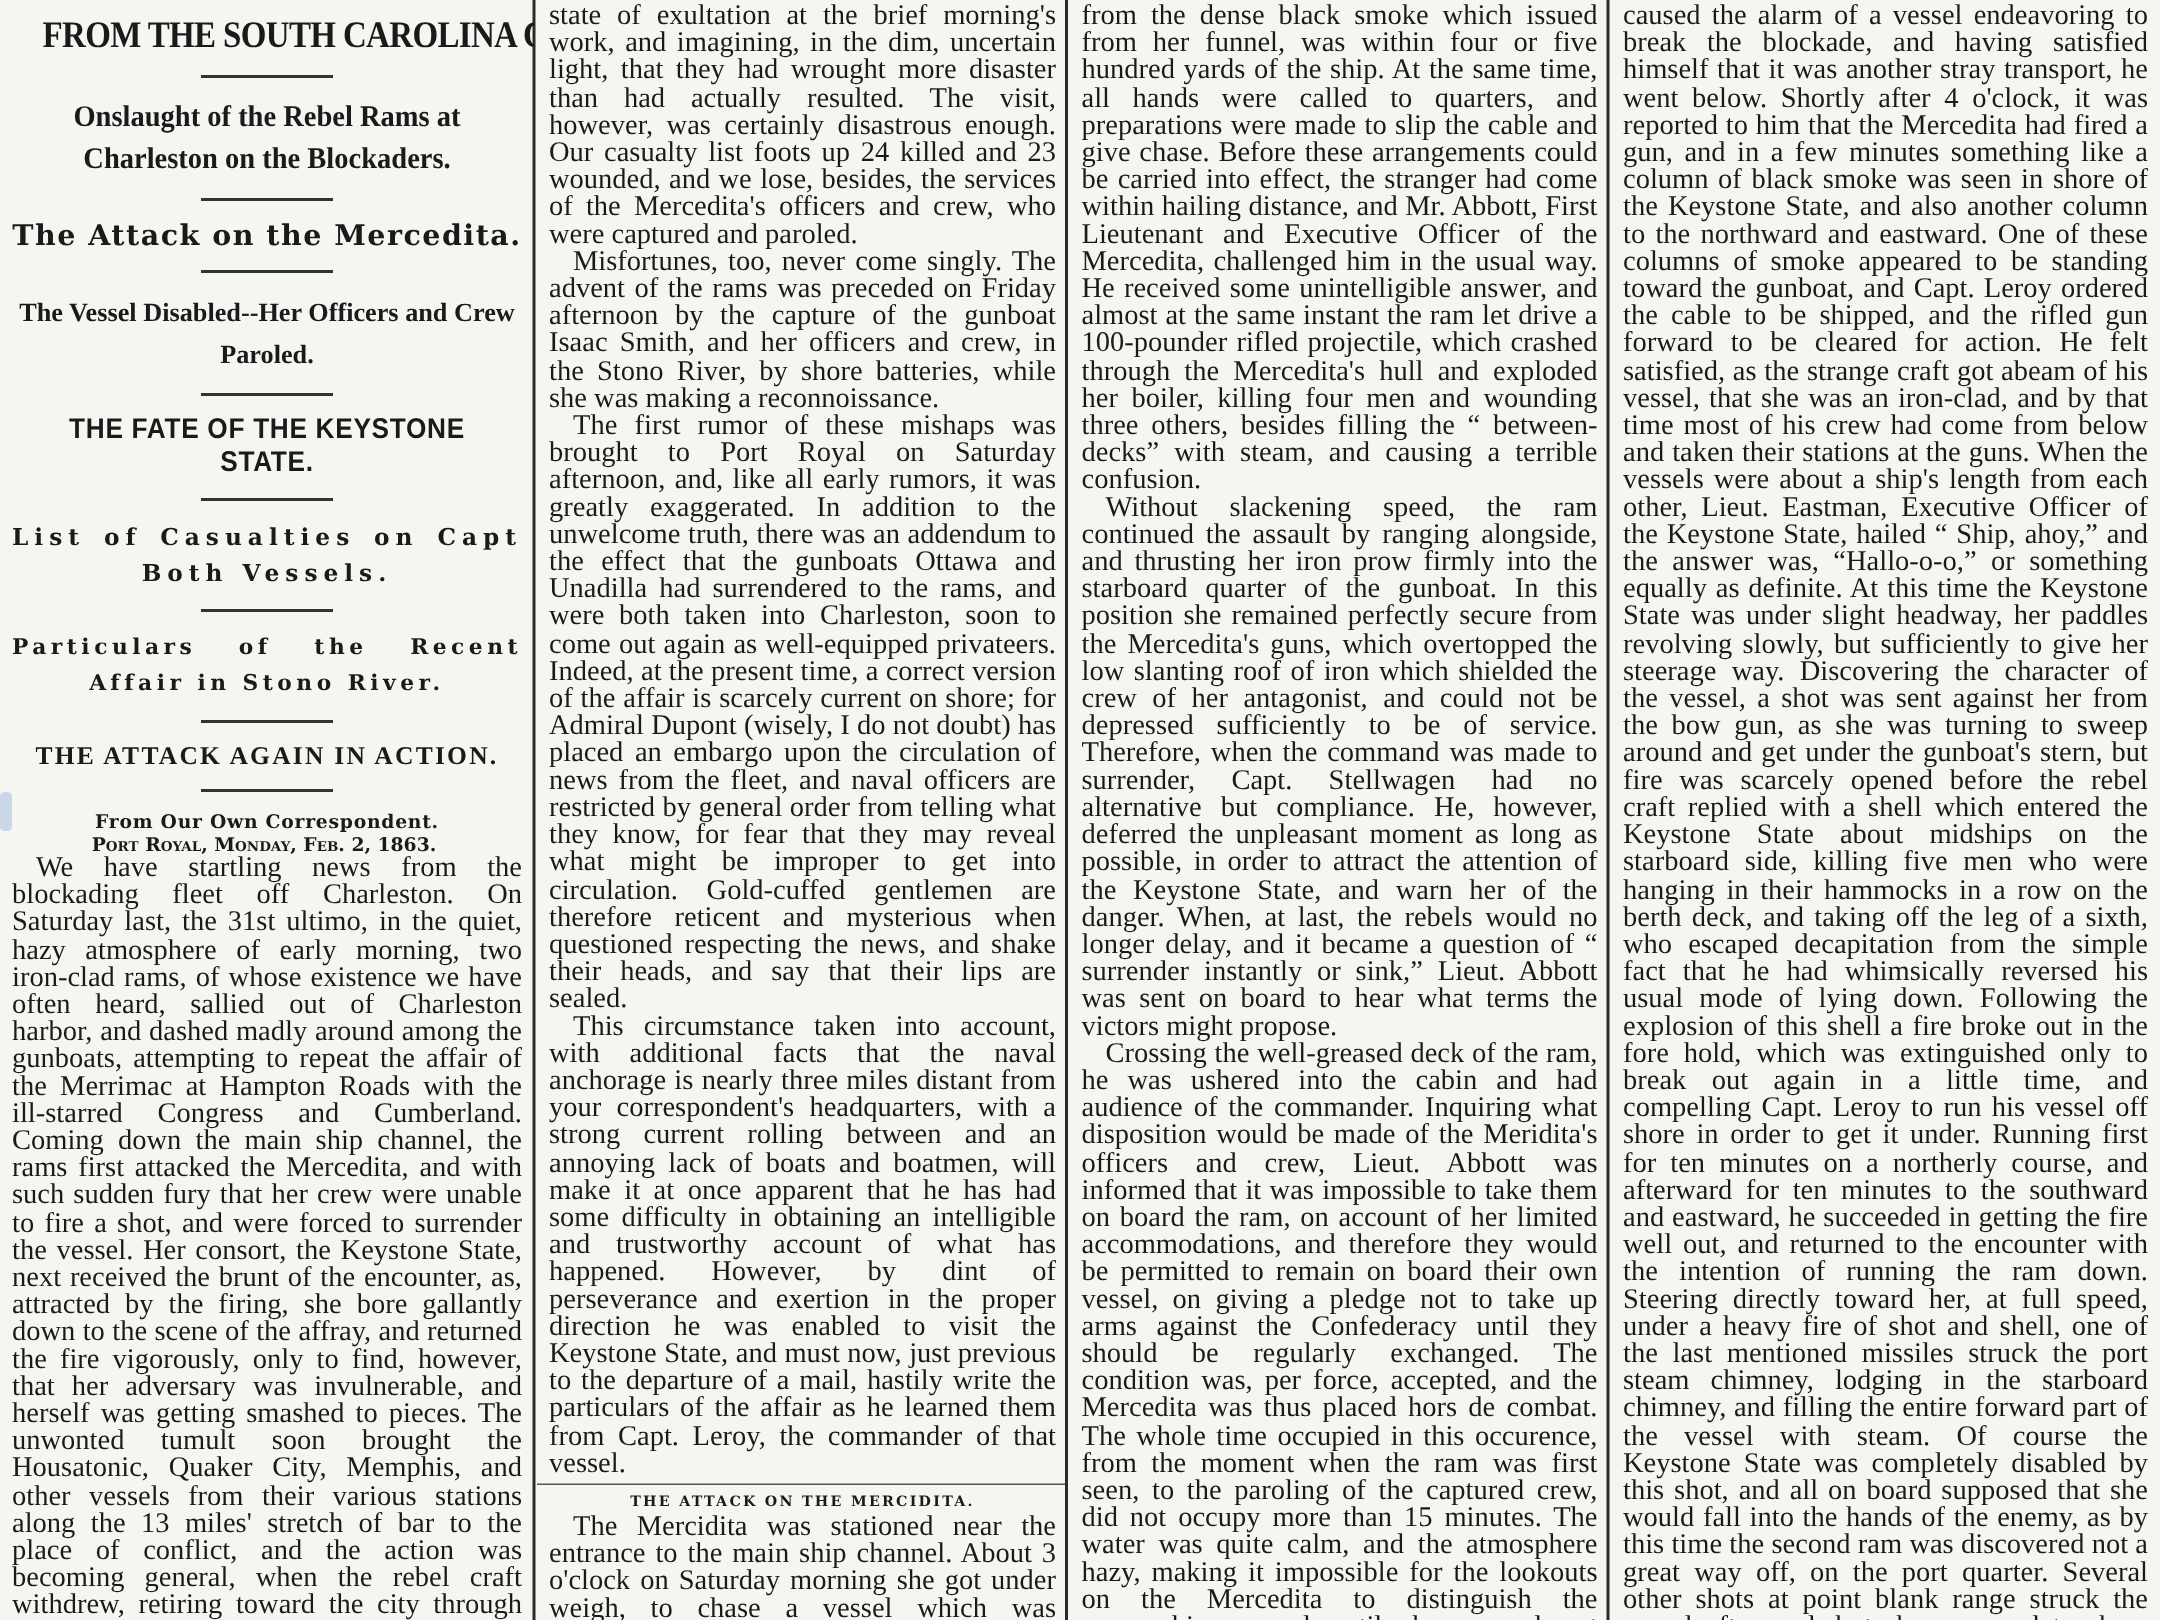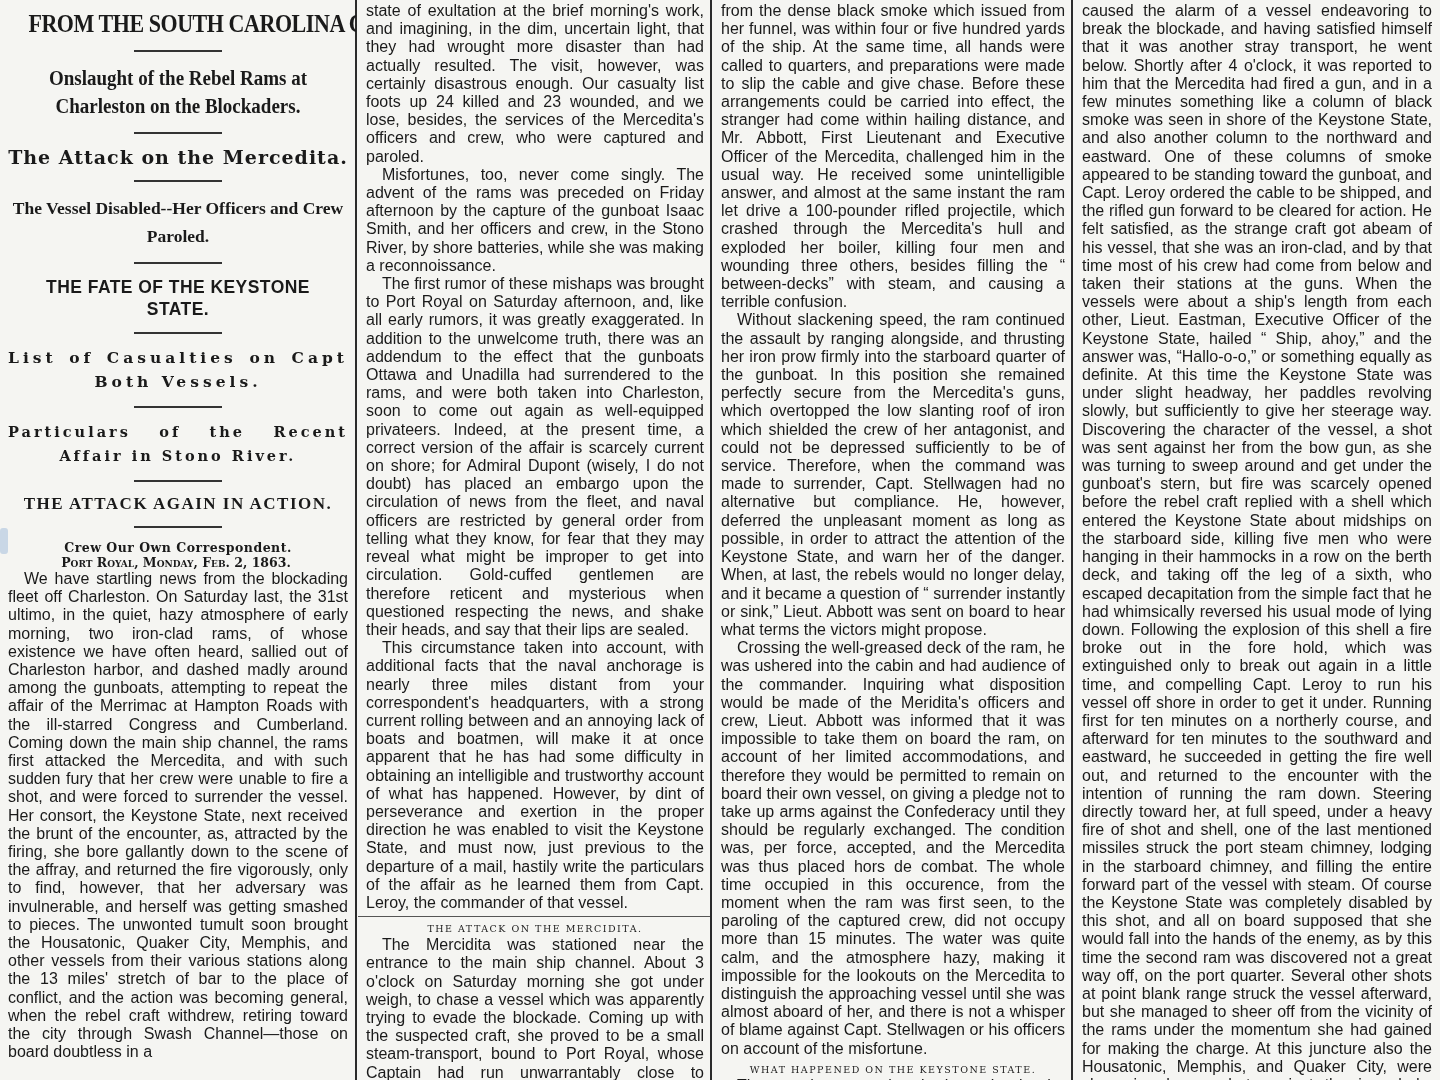--- a/index.html
+++ b/index.html
@@ -31,28 +31,28 @@
   .hd-4 { font-family:"Liberation Serif", serif; font-weight:bold; font-size:17.5px; line-height:28px; margin-top:2px; }
   .hd-5 { font-family:"Liberation Sans", sans-serif; font-weight:bold; font-size:19px; letter-spacing:0.5px; margin-top:6px; transform:scaleX(0.92); }
   .hd-6 { font-family:"DejaVu Serif", serif; font-weight:bold; font-size:15.5px; letter-spacing:4px; line-height:24px; margin-top:4px; text-align:justify; text-align-last:center; }
   .hd-7 { font-family:"DejaVu Serif", serif; font-weight:bold; font-size:14.5px; letter-spacing:3px; line-height:24px; margin-top:2px; text-align:justify; text-align-last:center; }
   .hd-8 { font-family:"Liberation Serif", serif; font-size:17px; letter-spacing:1.5px; margin-top:8px; }
   .dash { width:88px; height:2px; background:#333; margin:12px auto; }
   .byline { text-align:center; font-weight:bold; font-size:12.5px; letter-spacing:0.5px; margin-top:2px; }
   .dateline { text-align:center; font-size:12.5px; font-weight:bold; padding-right:4px; font-variant:small-caps; }
 
   .body-text {
-    font-family:Liberation Sans, sans-serif;
-    font-size:16px; line-height:18.2px;
+    font-family:Liberation Serif, serif;
+    font-size:19px; line-height:18.2px;
     text-align:justify; margin:0;
     hyphens:manual;
   }
   .body-text.indent { text-indent:16px; }
   .subhead {
-    text-align:center; font-size:9.5px; font-weight:normal; letter-spacing:1.5px;
+    text-align:center; font-size:9.5px; font-weight:bold; letter-spacing:1.5px;
     margin:6px 0 2px 0;
   }
   .sep-h { height:1px; background:#555; margin:4px -6px 6px -8px; }
   .artifact { position:absolute; left:0; top:528px; width:8px; height:26px; background:#c9d7e6; border-radius:3px; }
 </style>
 </head>
 <body>
 
 <div class="page">
 
@@ -71,21 +71,21 @@
     <h2 class="hd hd-4">The Vessel Disabled--Her Officers and Crew Paroled.</h2>
     <div class="dash"></div>
     <h2 class="hd hd-5">THE FATE OF THE KEYSTONE STATE.</h2>
     <div class="dash"></div>
     <h2 class="hd hd-6">List of Casualties on Capt Both Vessels.</h2>
     <div class="dash"></div>
     <h2 class="hd hd-7">Particulars of the Recent Affair in Stono River.</h2>
     <div class="dash"></div>
     <h2 class="hd hd-8">THE ATTACK AGAIN IN ACTION.</h2>
     <div class="dash"></div>
-    <div class="byline">Crew Our Own Correspondent.</div>
+    <div class="byline">From Our Own Correspondent.</div>
     <div class="dateline">Port Royal, Monday, Feb. 2, 1863.</div>
     <p class="body-text indent">We have startling news from the blockading fleet off Charleston. On Saturday last, the 31st ultimo, in the quiet, hazy atmosphere of early morning, two iron-clad rams, of whose existence we have often heard, sallied out of Charleston harbor, and dashed madly around among the gunboats, attempting to repeat the affair of the Merrimac at Hampton Roads with the ill-starred Congress and Cumberland. Coming down the main ship channel, the rams first attacked the Mercedita, and with such sudden fury that her crew were unable to fire a shot, and were forced to surrender the vessel. Her consort, the Keystone State, next received the brunt of the encounter, as, attracted by the firing, she bore gallantly down to the scene of the affray, and returned the fire vigorously, only to find, however, that her adversary was invulnerable, and herself was getting smashed to pieces. The unwonted tumult soon brought the Housatonic, Quaker City, Memphis, and other vessels from their various stations along the 13 miles' stretch of bar to the place of conflict, and the action was becoming general, when the rebel craft withdrew, retiring toward the city through Swash Channel—those on board doubtless in a</p>
   </div>
 
   <div class="col col2">
     <p class="body-text">state of exultation at the brief morning's work, and imagining, in the dim, uncertain light, that they had wrought more disaster than had actually resulted. The visit, however, was certainly disastrous enough. Our casualty list foots up 24 killed and 23 wounded, and we lose, besides, the services of the Mercedita's officers and crew, who were captured and paroled.</p>
     <p class="body-text indent">Misfortunes, too, never come singly. The advent of the rams was preceded on Friday afternoon by the capture of the gunboat Isaac Smith, and her officers and crew, in the Stono River, by shore batteries, while she was making a reconnoissance.</p>
     <p class="body-text indent">The first rumor of these mishaps was brought to Port Royal on Saturday afternoon, and, like all early rumors, it was greatly exaggerated. In addition to the unwelcome truth, there was an addendum to the effect that the gunboats Ottawa and Unadilla had surrendered to the rams, and were both taken into Charleston, soon to come out again as well-equipped privateers. Indeed, at the present time, a correct version of the affair is scarcely current on shore; for Admiral Dupont (wisely, I do not doubt) has placed an embargo upon the circulation of news from the fleet, and naval officers are restricted by general order from telling what they know, for fear that they may reveal what might be improper to get into circulation. Gold-cuffed gentlemen are therefore reticent and mysterious when questioned respecting the news, and shake their heads, and say that their lips are sealed.</p>
     <p class="body-text indent">This circumstance taken into account, with additional facts that the naval anchorage is nearly three miles distant from your correspondent's headquarters, with a strong current rolling between and an annoying lack of boats and boatmen, will make it at once apparent that he has had some difficulty in obtaining an intelligible and trustworthy account of what has happened. However, by dint of perseverance and exertion in the proper direction he was enabled to visit the Keystone State, and must now, just previous to the departure of a mail, hastily write the particulars of the affair as he learned them from Capt. Leroy, the commander of that vessel.</p>
     <div class="sep-h"></div>

